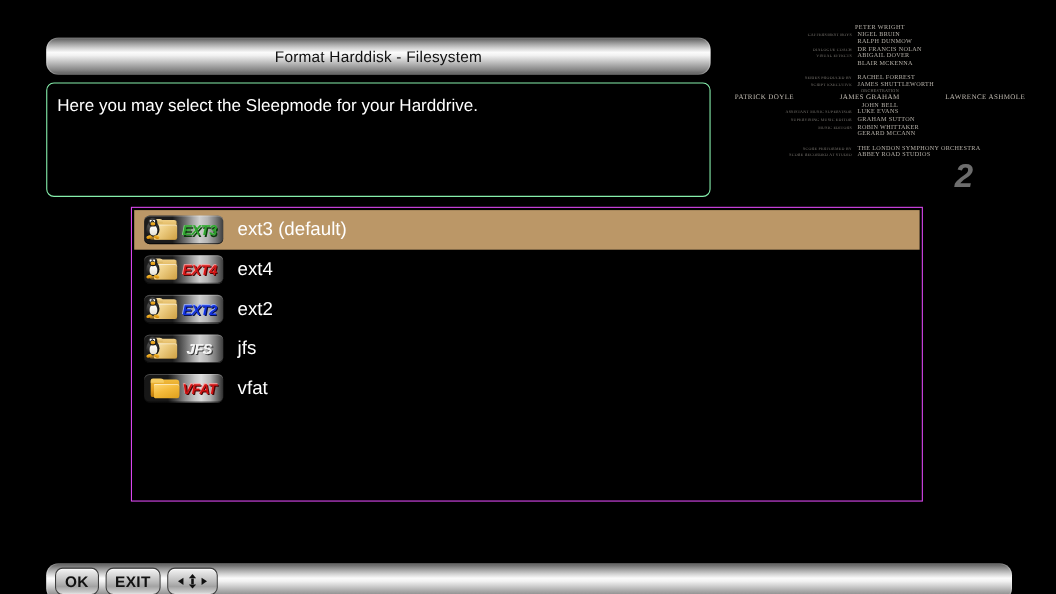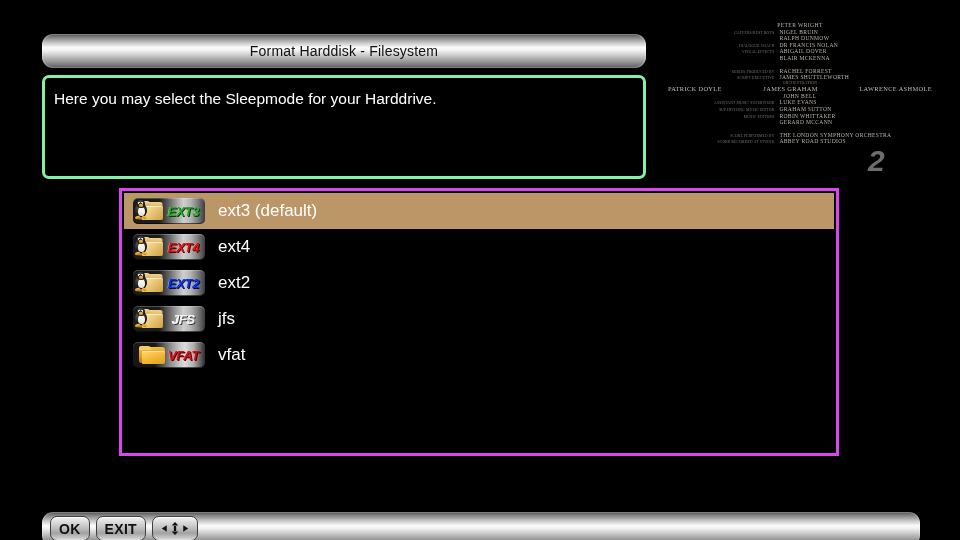--- a/index.html
+++ b/index.html
@@ -144,41 +144,41 @@
   }
 
   
   .desc-panel {
     position: absolute;
     left: 42px;
     top: 75px;
     width: 604px;
     height: 104px;
     background: #000;
-    border: 3px solid #86efac;
+    border: 1px solid #86efac;
     border-radius: 7px;
     box-sizing: border-box;
     padding: 10px 12px 0 9px;
   }
   .desc-line {
     color: #ffffff;
     font-size: 15.5px;
     line-height: 21px;
     white-space: nowrap;
   }
 
   
   .list-box {
     position: absolute;
     left: 119px;
     top: 188px;
     width: 720px;
     height: 268px;
     background: #000;
-    border: 3px solid #d946ef;
+    border: 1px solid #d946ef;
     box-sizing: border-box;
     padding: 2px 2px 0 2px;
     overflow: hidden;
   }
   .list-row {
     height: 36px;
     display: flex;
     align-items: center;
     padding-left: 9px;
     box-sizing: border-box;

